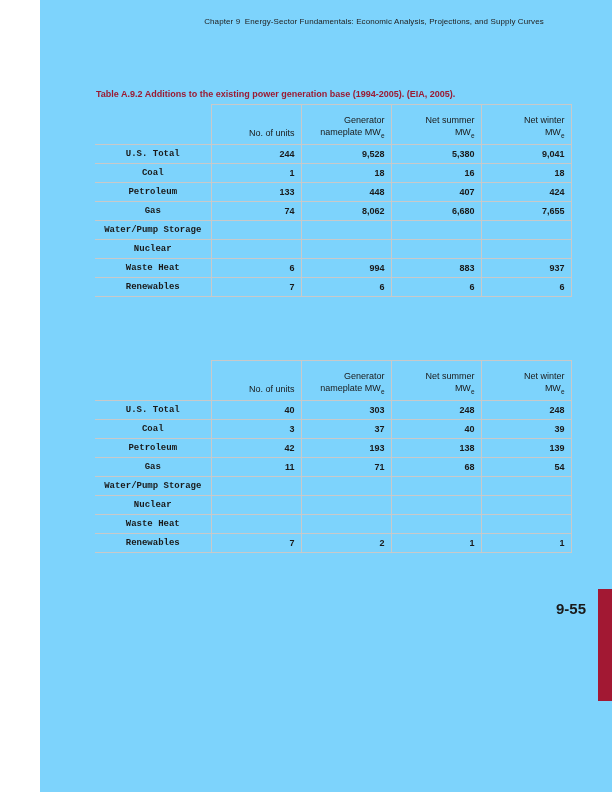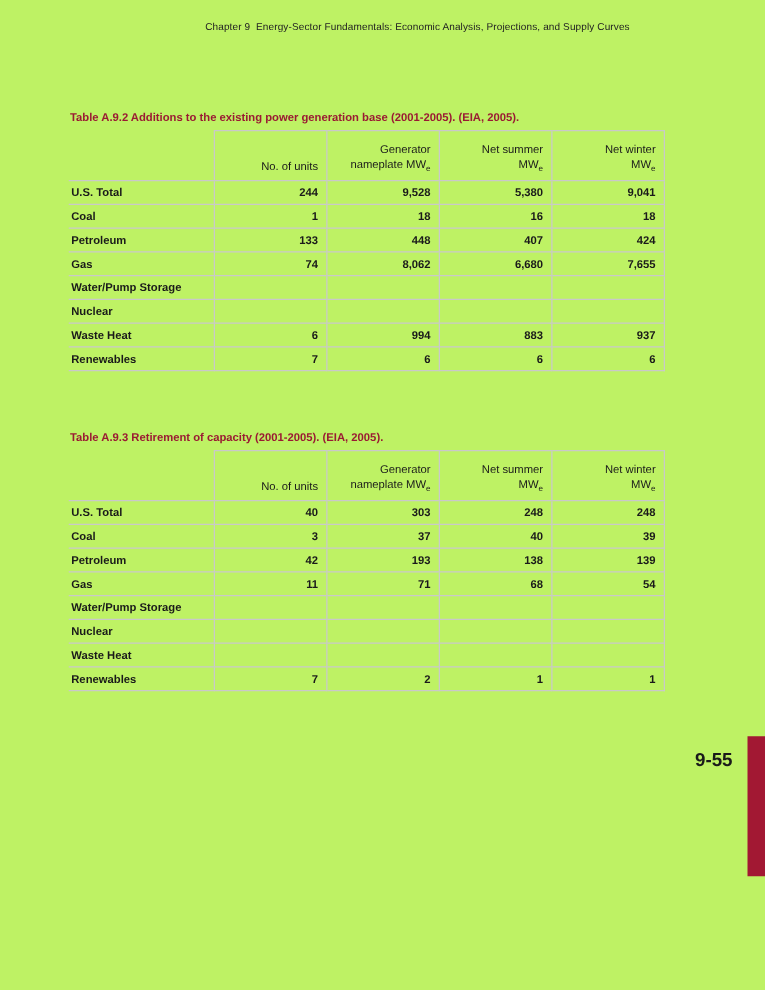--- a/index.html
+++ b/index.html
@@ -6,21 +6,21 @@
     --caption-color:#9a1b33;
     --edge-bar-color:#a21833;
     --grid-color:#c9c9c9;
   }
   *{margin:0;padding:0;box-sizing:border-box;}
   html,body{background:#ffffff;}
   body{
     width:612px;height:792px;position:relative;overflow:hidden;
     font-family:"Liberation Sans", sans-serif;color:#111;
   }
-  .sheet{position:absolute;inset:0;background:#bef264;}
+  .sheet{position:absolute;inset:0;background:#7dd3fc;margin-left:40px;}
   .page-header{
     position:absolute;top:17px;left:0;width:612px;
     text-align:center;padding-left:56px;
     font-size:8px;letter-spacing:0.1px;white-space:nowrap;color:#222;
   }
   .caption{
     position:absolute;left:56px;
     font-size:9px;font-weight:bold;color:var(--caption-color);
     white-space:nowrap;
   }
@@ -33,40 +33,40 @@
   }
   #table1{top:104px;}
   #table2{top:360px;}
   .data th,.data td{border:1px solid var(--grid-color);}
   .data thead th{
     height:40px;vertical-align:bottom;text-align:right;
     padding:0 6px 4px 2px;line-height:1.3;font-weight:normal;
   }
   .data thead th.corner{border-top:none;border-left:none;}
   .data tbody td{height:19px;vertical-align:middle;}
-  .data td.lbl{text-align:left;padding:0 2px 0 2px;border-left:none;}
+  .data td.lbl{text-align:center;padding:0 2px 0 2px;border-left:none;font-family:Liberation Mono, monospace;}
   .data td.num{text-align:right;padding:0 6px 0 2px;}
   sub{font-size:6.5px;}
   .page-num{
     position:absolute;top:600px;right:26px;
     font-size:15px;font-weight:bold;color:#1a1a1a;
   }
   .edge-bar{
     position:absolute;top:589px;right:0;width:14px;height:112px;
     background:var(--edge-bar-color);
   }
 </style>
 </head>
 <body>
 
 <div class="sheet">
 
   <div class="page-header">Chapter 9&nbsp; Energy-Sector Fundamentals: Economic Analysis, Projections, and Supply Curves</div>
 
-  <div class="caption" id="caption1">Table A.9.2 Additions to the existing power generation base (2001-2005). (EIA, 2005).</div>
+  <div class="caption" id="caption1">Table A.9.2 Additions to the existing power generation base (1994-2005). (EIA, 2005).</div>
 
   <table class="data" id="table1">
     <colgroup>
       <col style="width:116px">
         <col style="width:90px">
         <col style="width:90px">
         <col style="width:90px">
         <col style="width:90px">
     </colgroup>
     <thead>
@@ -131,21 +131,20 @@
       <tr>
           <td class="lbl">Renewables</td>
           <td class="num">7</td>
           <td class="num">6</td>
           <td class="num">6</td>
           <td class="num">6</td>
         </tr>
     </tbody>
   </table>
 
-  <div class="caption" id="caption2">Table A.9.3 Retirement of capacity (2001-2005). (EIA, 2005).</div>
 
   <table class="data" id="table2">
     <colgroup>
       <col style="width:116px">
         <col style="width:90px">
         <col style="width:90px">
         <col style="width:90px">
         <col style="width:90px">
     </colgroup>
     <thead>

